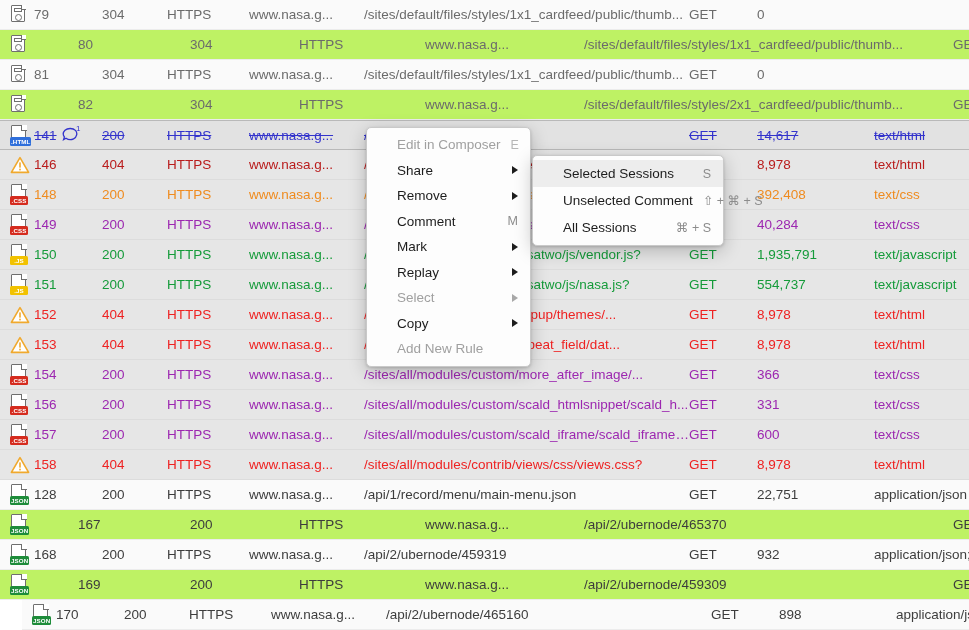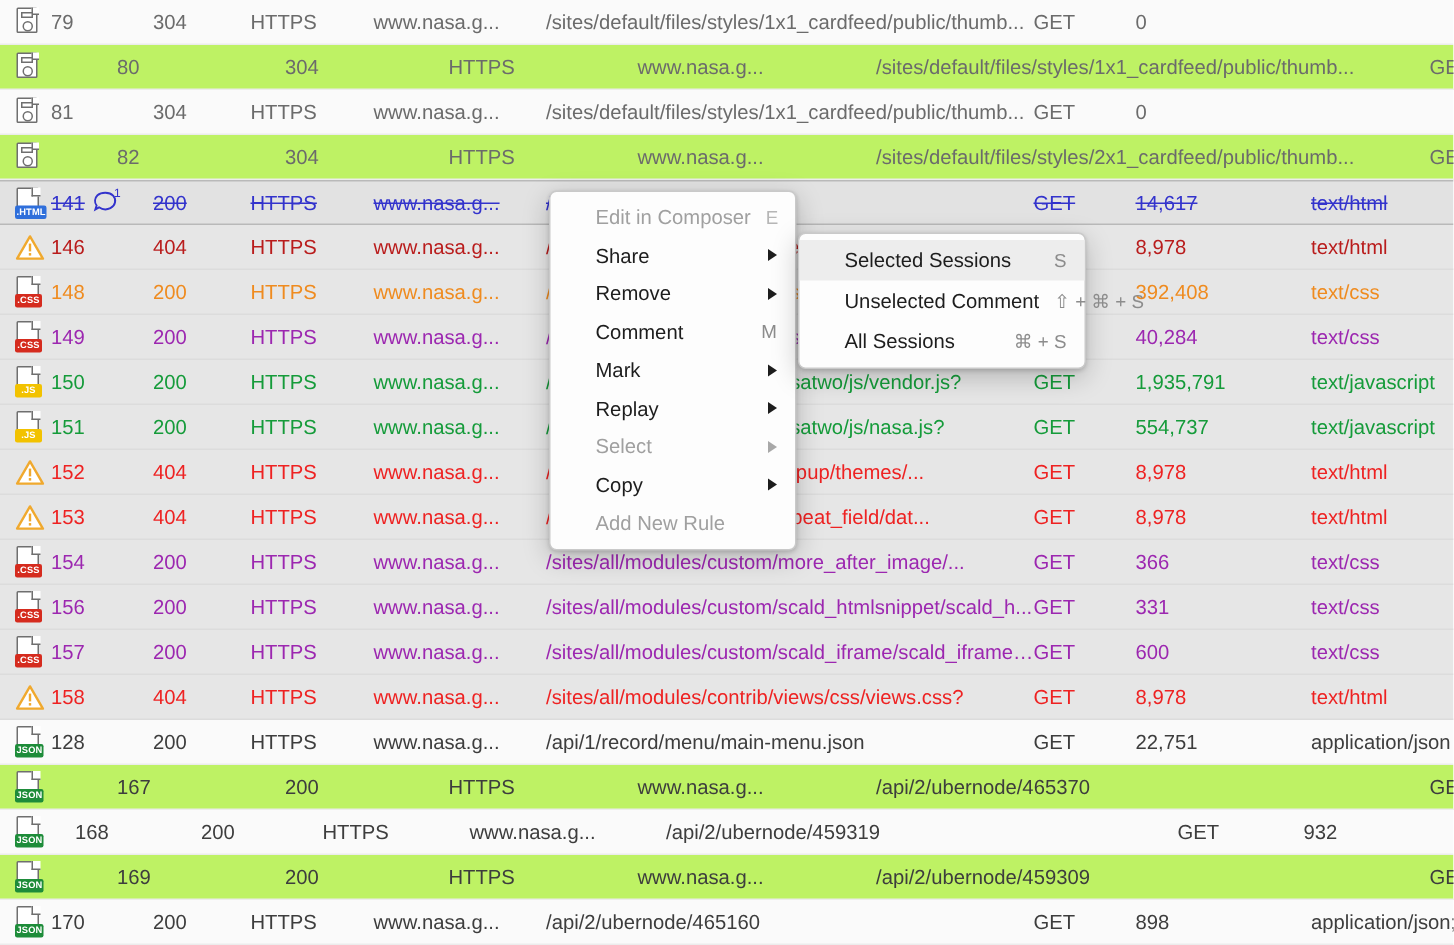--- a/index.html
+++ b/index.html
@@ -480,21 +480,21 @@
           <span>167</span>
         </div>
         <div class="c-status">200</div>
         <div class="c-proto">HTTPS</div>
         <div class="c-host">www.nasa.g...</div>
         <div class="c-url">/api/2/ubernode/465370</div>
         <div class="c-method">GET</div>
         <div class="c-body">2,494</div>
         <div class="c-ctype">application/json; ...</div>
       </div>
-      <div class="row alt" style="color: rgb(61, 61, 61); gap: 16px;">
+      <div class="row alt" style="color: rgb(61, 61, 61);">
         <div class="c-icon">
           <span class="ficon">
             <span class="page"></span>
             <span class="fold"></span>
             <span class="tag tag-json">JSON</span>
           </span>
         </div>
         <div class="c-id">
           <span>168</span>
         </div>
@@ -518,21 +518,21 @@
           <span>169</span>
         </div>
         <div class="c-status">200</div>
         <div class="c-proto">HTTPS</div>
         <div class="c-host">www.nasa.g...</div>
         <div class="c-url">/api/2/ubernode/459309</div>
         <div class="c-method">GET</div>
         <div class="c-body">803</div>
         <div class="c-ctype">application/json; ...</div>
       </div>
-      <div class="row alt" style="color: rgb(61, 61, 61);">
+      <div class="row alt" style="color: rgb(61, 61, 61); margin-left: 22px;">
         <div class="c-icon">
           <span class="ficon">
             <span class="page"></span>
             <span class="fold"></span>
             <span class="tag tag-json">JSON</span>
           </span>
         </div>
         <div class="c-id">
           <span>170</span>
         </div>

